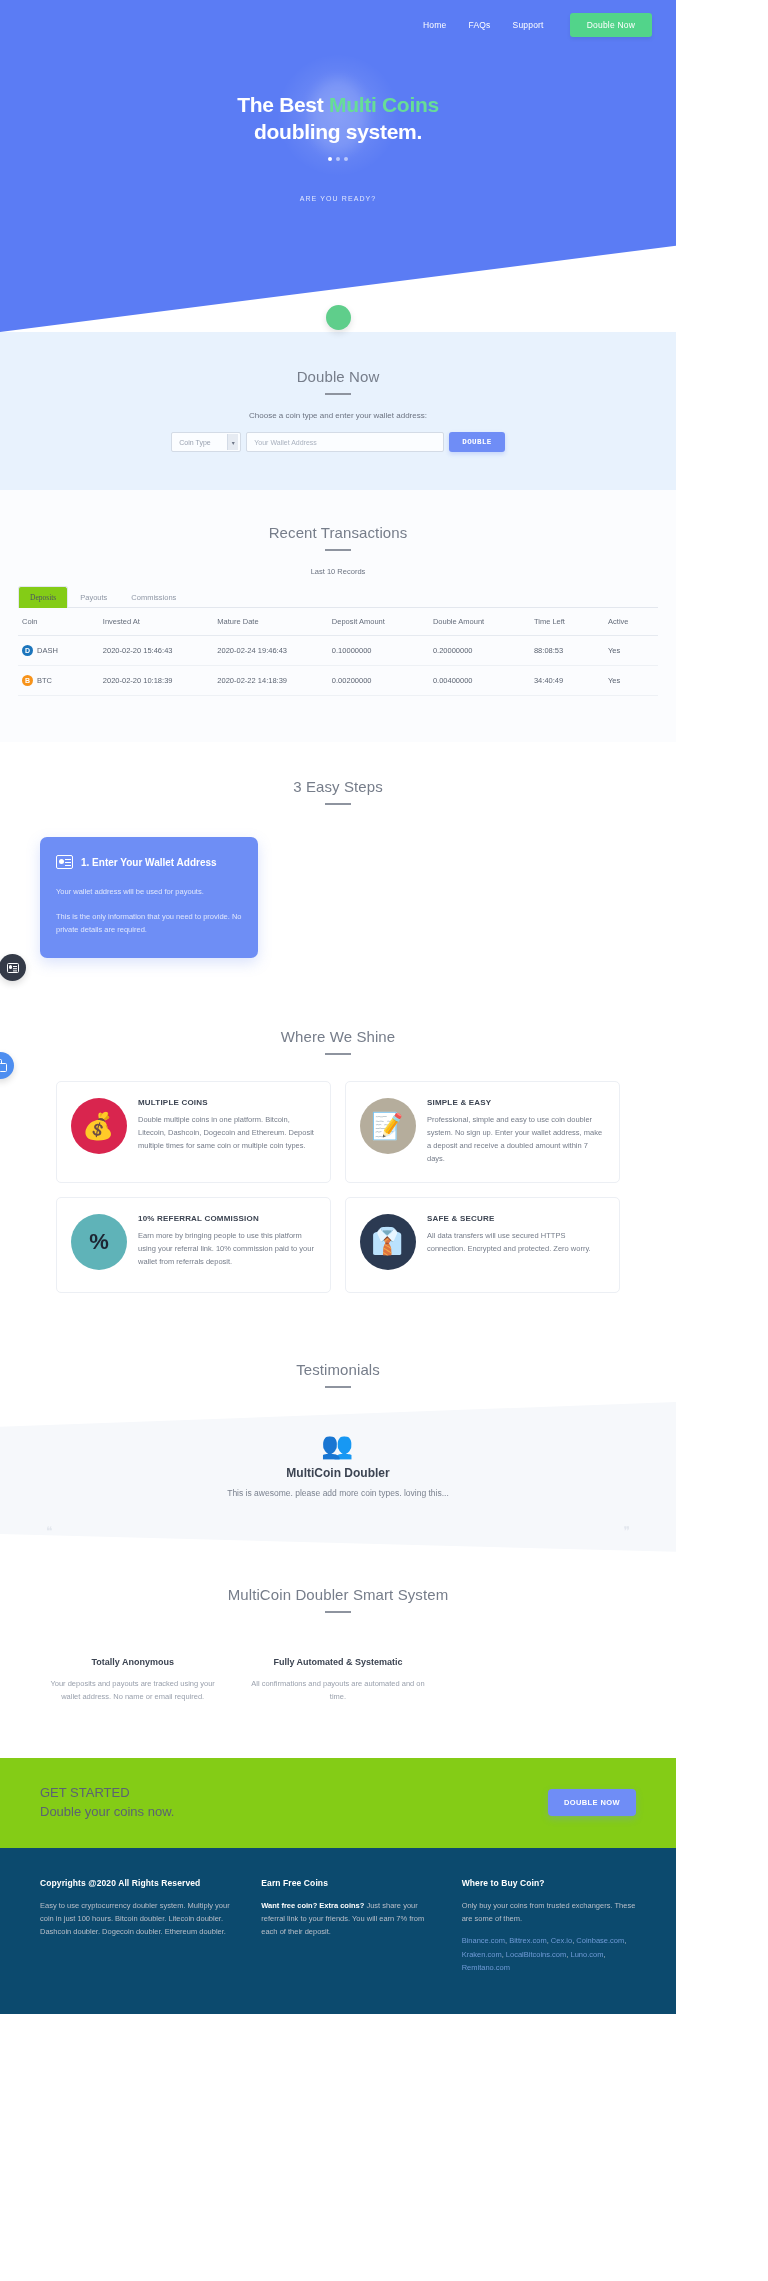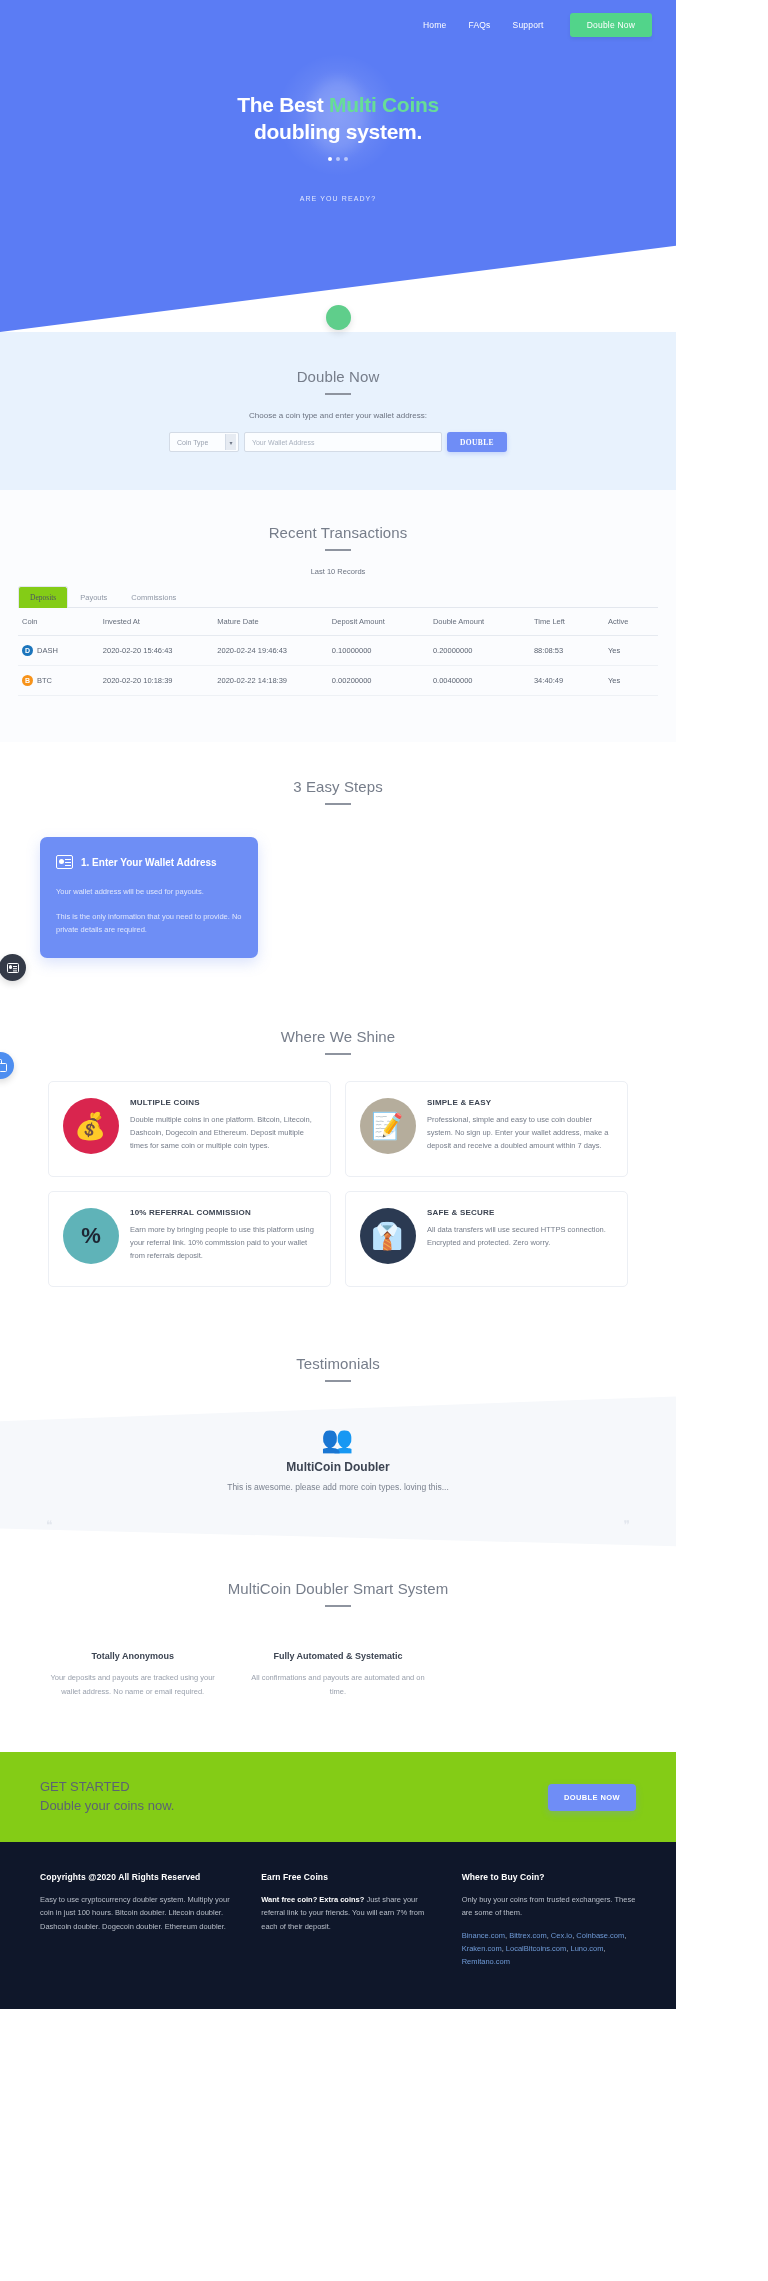--- a/index.html
+++ b/index.html
@@ -97,21 +97,21 @@
   .wallet-input {
     width:198px; height:20px; border:1px solid #d3dbe6; background:#fbfdff;
     border-radius:2px; font-size:7px; color:#aab2bf; padding-left:7px;
     display:flex; align-items:center;
   }
   .double-btn {
     background:#6f8df6; color:#fff; border:none; border-radius:3px;
     font-size:7.5px; font-weight:bold; letter-spacing:.4px;
     padding:0 13px; height:20px; cursor:pointer;
     box-shadow:0 2px 4px rgba(111,141,246,0.3);
-    font-family:Liberation Serif, serif;
+    font-family:Liberation Mono, monospace;
   }
 
   
   .transactions { background:#fbfcfe; padding:34px 0 46px; text-align:center; }
   .last-records { font-size:7.5px; color:#6c7381; margin-top:16px; }
   .tx-wrap { width:640px; margin:9px auto 0; text-align:left; }
   .tabs { display:flex; gap:0; border-bottom:1px solid #e3e7ee; }
   .tab {
     font-size:7.5px; padding:6px 11px; color:#8f97a5; cursor:pointer;
     border:1px solid transparent; border-bottom:none; position:relative; top:1px;
@@ -197,21 +197,21 @@
     background:#fff; box-shadow:0 2.2px 0 #fff, 0 4.4px 0 #fff;
   }
   .orb .glyph-copy { width:13px; height:13px; position:relative; }
   .orb .glyph-copy i {
     position:absolute; width:8px; height:9.5px; border:1.3px solid #fff; border-radius:1.5px;
   }
   .orb .glyph-copy i:first-child { left:0; top:0; }
   .orb .glyph-copy i:last-child { right:0; bottom:0; background:#4e8ef0; }
 
   
-  .shine { background:#ffffff; padding:30px 8px 40px; }
+  .shine { background:#ffffff; padding:30px 16px 40px; }
   .shine-head { text-align:center; }
   .feature-grid {
     display:grid; grid-template-columns:1fr 1fr; gap:14px;
     padding:0 40px; margin-top:26px;
   }
   .feature {
     border:1px solid #eceff4; border-radius:5px; background:#fff;
     padding:16px 14px; display:flex; gap:11px; min-height:96px;
   }
   .f-ico { width:56px; height:56px; border-radius:50%; flex:none; position:relative; overflow:hidden; }
@@ -262,21 +262,21 @@
   .cta-text { font-size:13px; color:#5b6372; line-height:1.45; font-weight:normal; }
   .cta-btn {
     background:#6f8df6; color:#fff; border:none; border-radius:4px;
     font-size:7.5px; font-weight:bold; letter-spacing:.4px;
     padding:9px 16px; cursor:pointer;
     box-shadow:0 3px 7px rgba(111,141,246,0.3);
     font-family:"Liberation Sans", sans-serif;
   }
 
   
-  .footer { background:#0f172a; padding:30px 40px 40px; }
+  .footer { background:#0c4a6e; padding:30px 40px 40px; }
   .footer-grid { display:grid; grid-template-columns:1.12fr 1fr 1fr; gap:26px; }
   .footer h5 { color:#ffffff; font-size:8.5px; margin-bottom:11px; letter-spacing:.1px; }
   .footer p { color:#b9bfc9; font-size:7.5px; line-height:1.78; }
   .footer b { color:#ffffff; }
   .footer .links { margin-top:9px; font-size:7.5px; line-height:1.78; color:#b9bfc9; }
   .footer .links a { color:#6f9ad6; text-decoration:none; }
 </style>
 </head>
 <body>
 

